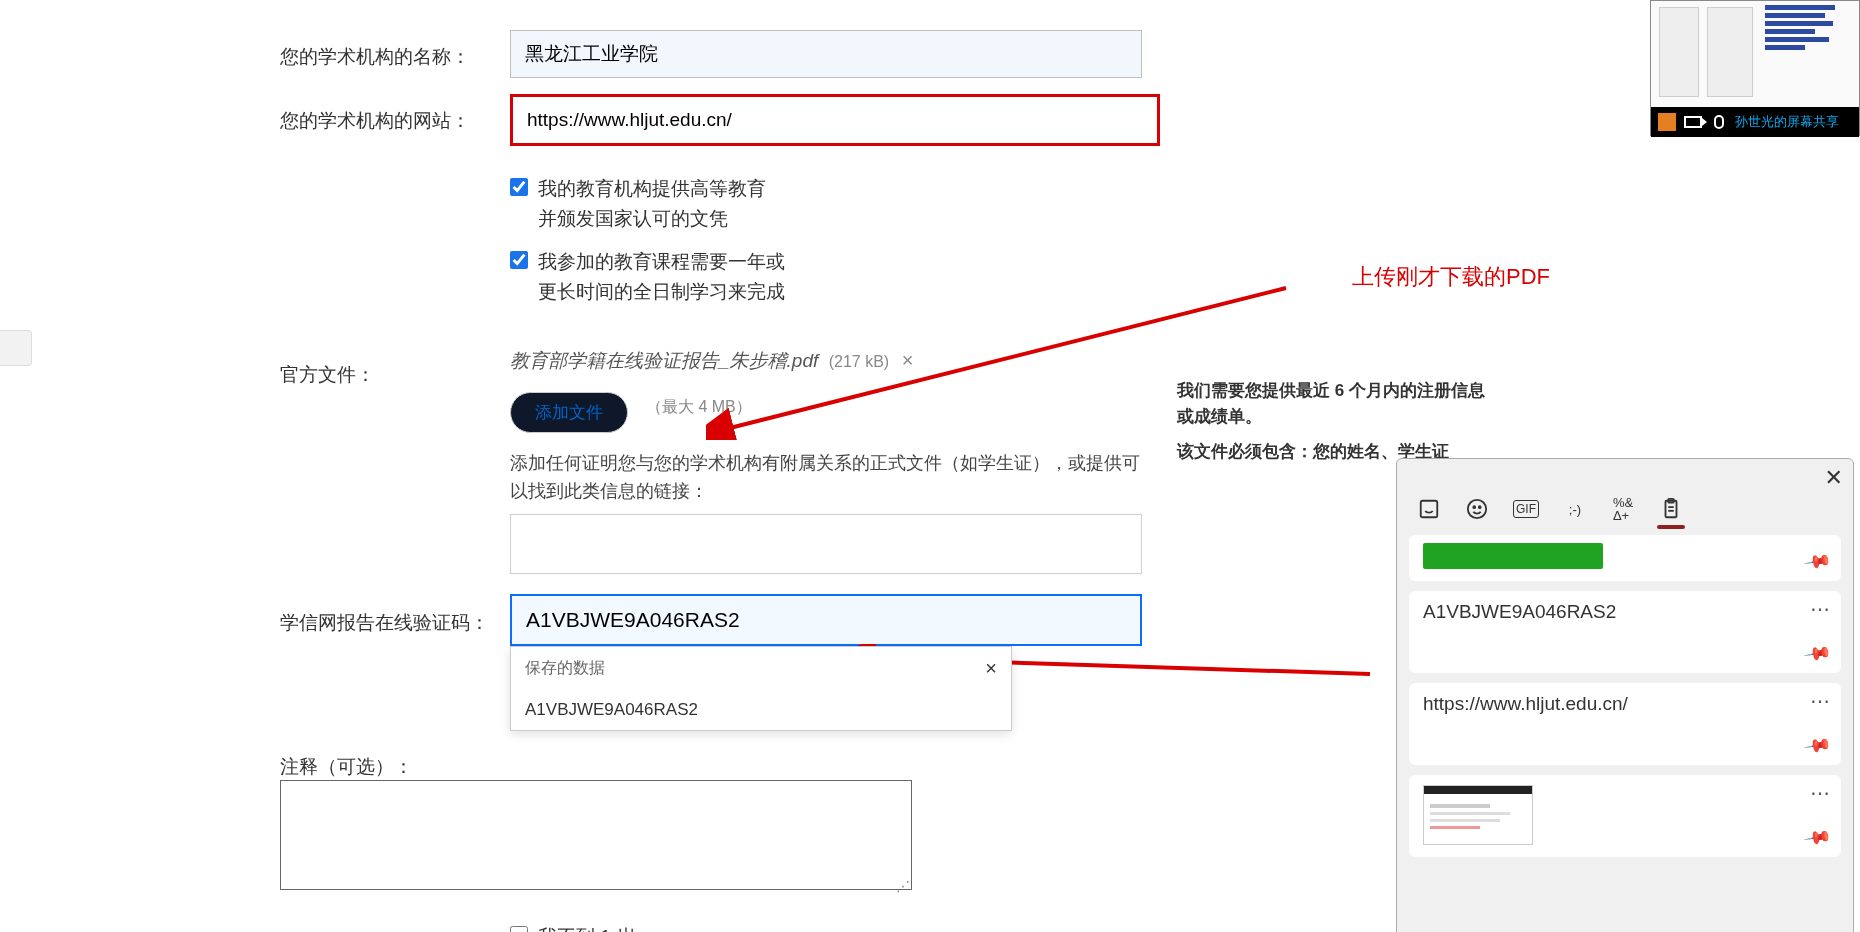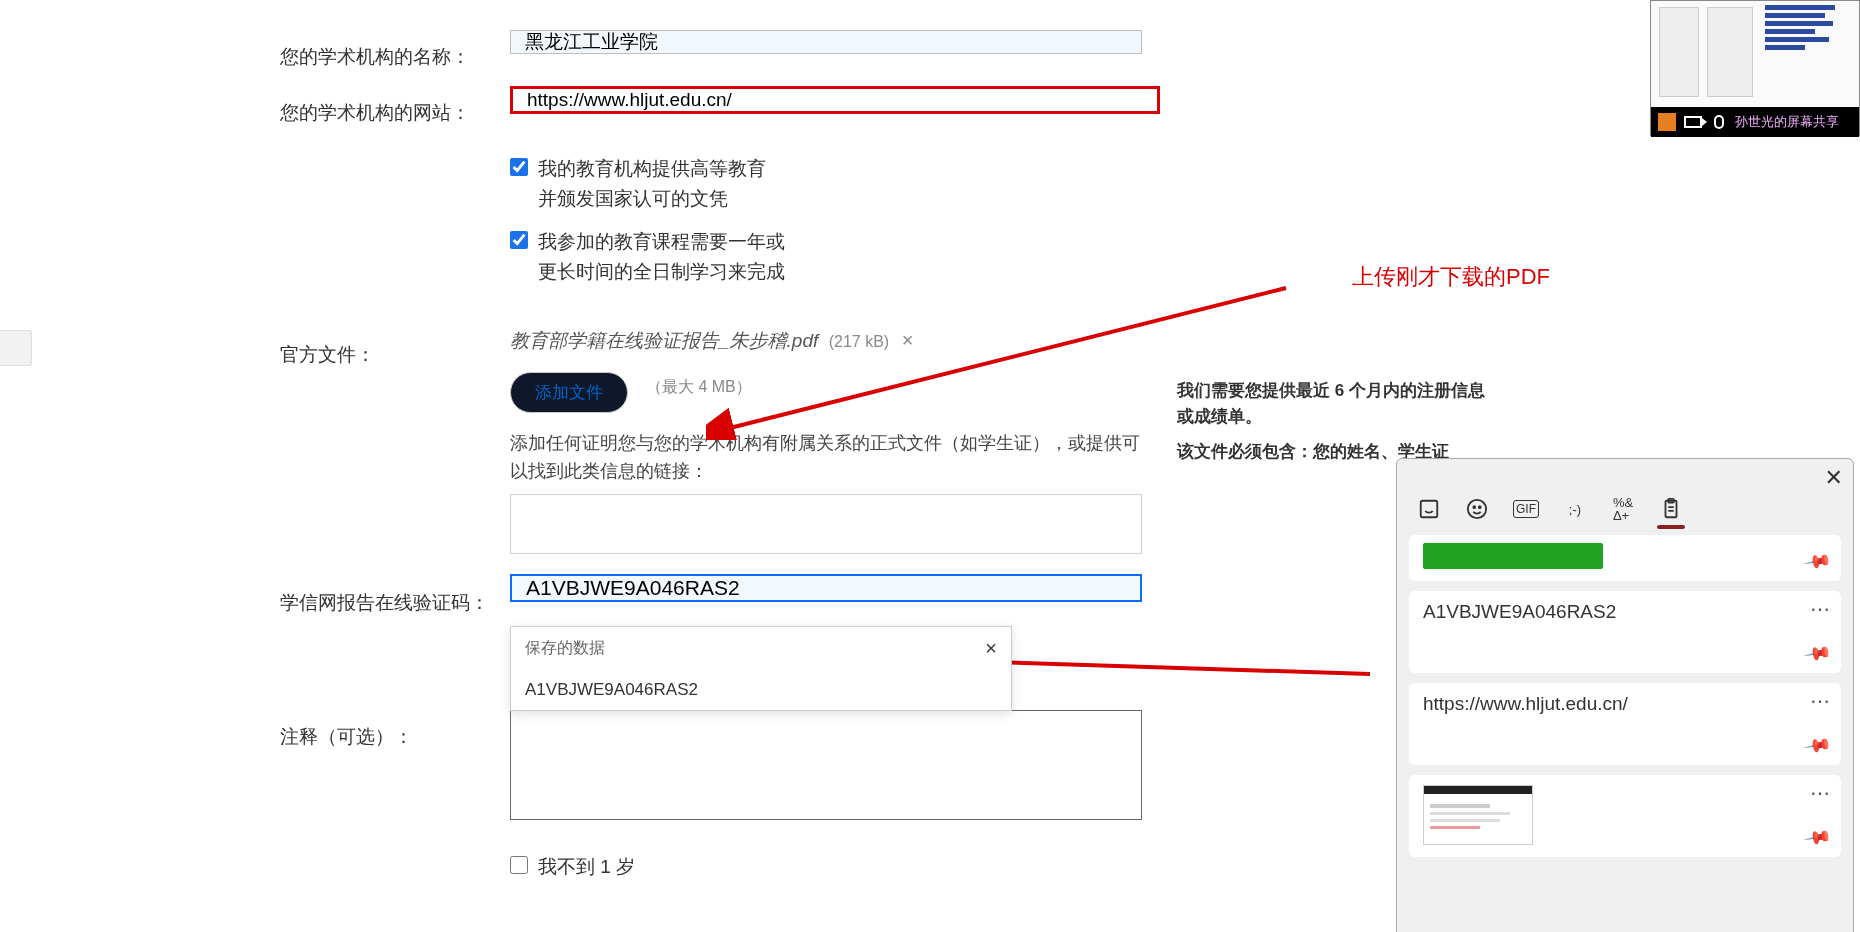--- a/index.html
+++ b/index.html
@@ -36,21 +36,21 @@
       padding-top: 14px;
       font-size: 19px;
       color: #333;
       flex-shrink: 0;
     }
     .form-content {
       flex: 1;
     }
     .text-input {
       width: 632px;
-      padding: 0 14px;
+      padding: 12px 14px;
       font-size: 19px;
       border: 1px solid #cfcfcf;
       outline: none;
       background: #fff;
     }
     .text-input.semi {
       background: #f2f7fd;
       border: 1px solid #bfbfbf;
     }
     .text-input.red-border {
@@ -304,21 +304,21 @@
     .mini-text-col div {
       height: 5px;
       margin-bottom: 3px;
       background: #2c4aa0;
     }
     .meeting-bar {
       display: flex;
       align-items: center;
       gap: 6px;
       background: #000;
-      color: #f0abfc;
+      color: #0ea5e9;
       height: 30px;
       padding: 0 6px;
       font-size: 13px;
     }
     .meeting-icon {
       display: inline-flex;
       align-items: center;
       justify-content: center;
       width: 20px;
       height: 20px;
@@ -448,21 +448,21 @@
         <div class="autocomplete-dropdown" style="top:52px;left:0;">
           <div class="dropdown-header">
             <span>保存的数据</span>
             <span class="close-x">×</span>
           </div>
           <div class="dropdown-item">A1VBJWE9A046RAS2</div>
         </div>
       </div>
     </div>
 
-    <div class="form-row" style="margin-top:94px;">
+    <div class="form-row" style="margin-top:94px;flex-direction:column;">
       <div class="form-label">注释（可选）：</div>
       <div class="form-content" style="position:relative;">
         <textarea class="textarea big" style=""></textarea>
         <div class="resize-handle">⋰</div>
       </div>
     </div>
 
     <div class="form-row" style="margin-top:16px;">
       <div class="form-label"></div>
       <div class="form-content">

